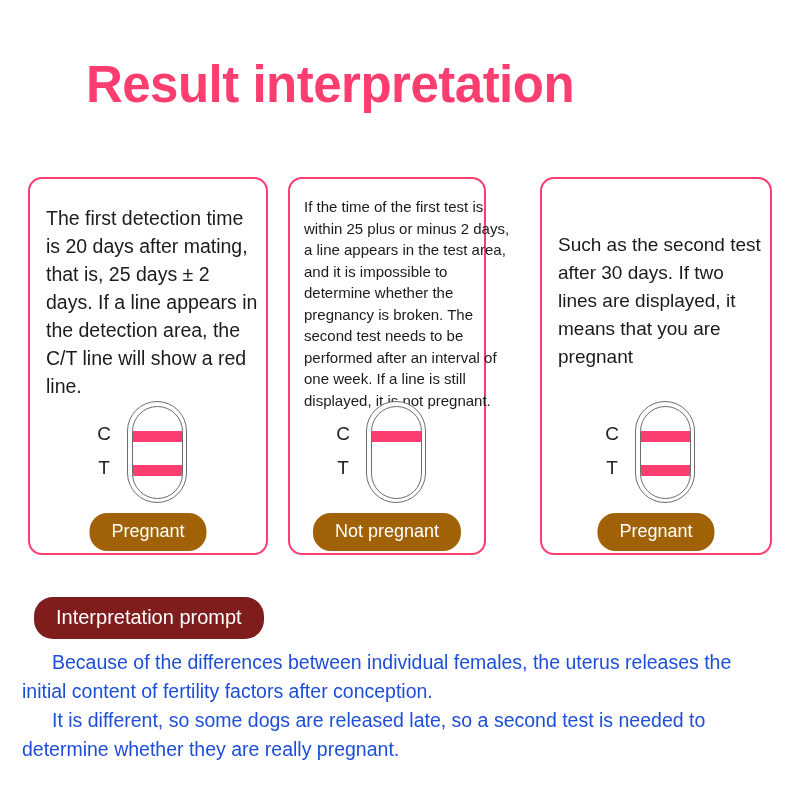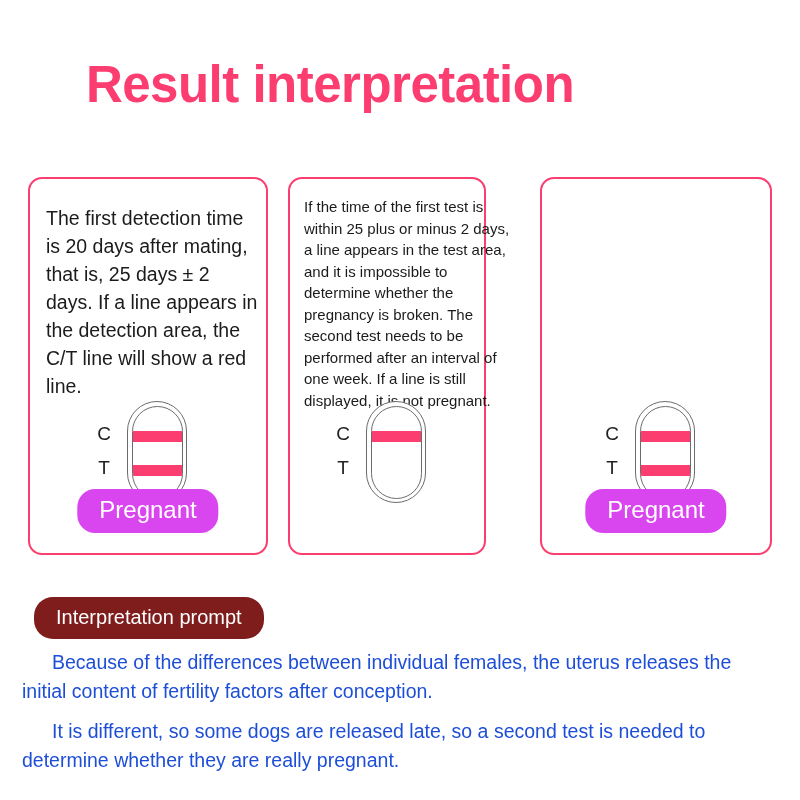--- a/index.html
+++ b/index.html
@@ -144,25 +144,25 @@
     background: #fb3d70;
   }
   .band-c { top: 24px; }
   .band-t { top: 58px; }
 
   
   .result-badge {
     position: absolute;
     left: 50%;
     transform: translateX(-50%);
-    top: 310px;
-    background: #d946ef;
+    top: 334px;
+    background: #a16207;
     color: #ffffff;
     border-radius: 18px;
-    font-size: 24px;
+    font-size: 18px;
     line-height: 1;
     padding: 9px 22px 11px;
     white-space: nowrap;
   }
 
   
   .prompt-pill {
     position: absolute;
     left: 34px;
     top: 597px;
@@ -183,21 +183,21 @@
     width: 756px;
     color: #1d4ed8;
     font-size: 19.5px;
     line-height: 29px;
   }
   .footer p {
     margin: 0;
     text-indent: 30px;
     white-space: pre-line;
   }
-  .footer p + p { margin-top: 11px; }
+  .footer p + p { }
 </style>
 </head>
 <body>
 
 <div class="page-title">Result interpretation</div>
 
 <div class="cards-row">
 
   <div class="card card-1">
     <div class="card-text">The first detection time is 20 days after mating, that is, 25 days ± 2 days. If a line appears in the detection area, the C/T line will show a red line.</div>
@@ -231,23 +231,25 @@
         </div>
         <div class="cassette">
           <div class="cassette-inner">
             <div class="band band-c"></div>
 
           </div>
         </div>
       </div>
     </div>
 
+    <div class="result-badge">Not pregnant</div>
   </div>
 
   <div class="card card-3">
+    <div class="card-text">Such as the second test after 30 days. If two lines are displayed, it means that you are pregnant</div>
 
     <div class="strip-wrap">
       <div class="strip">
         <div class="strip-labels">
           <div class="strip-label label-c">C</div>
           <div class="strip-label label-t">T</div>
         </div>
         <div class="cassette">
           <div class="cassette-inner">
             <div class="band band-c"></div>

